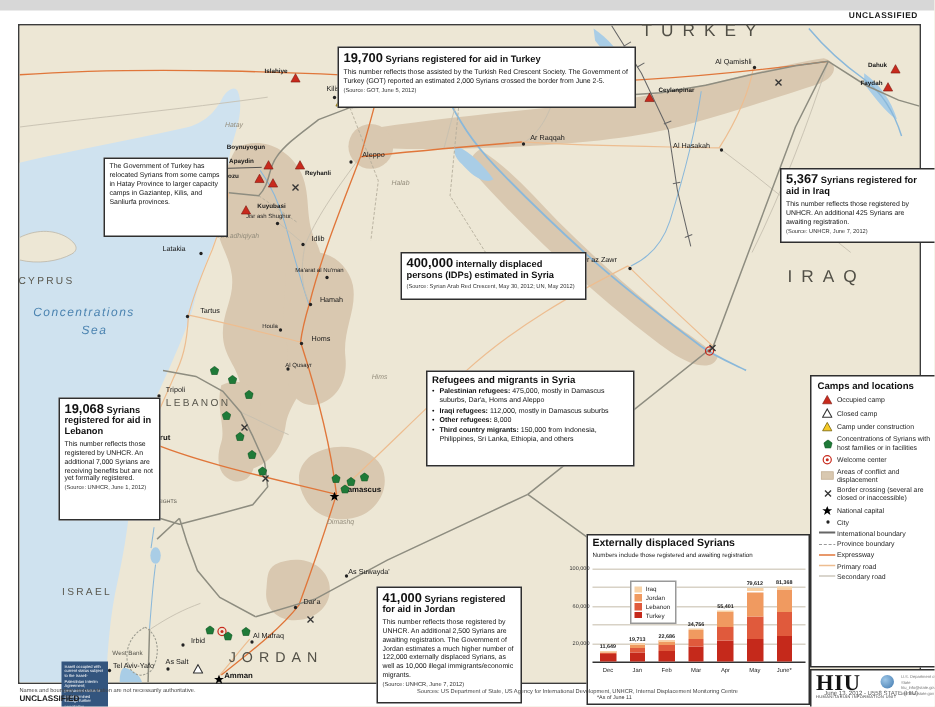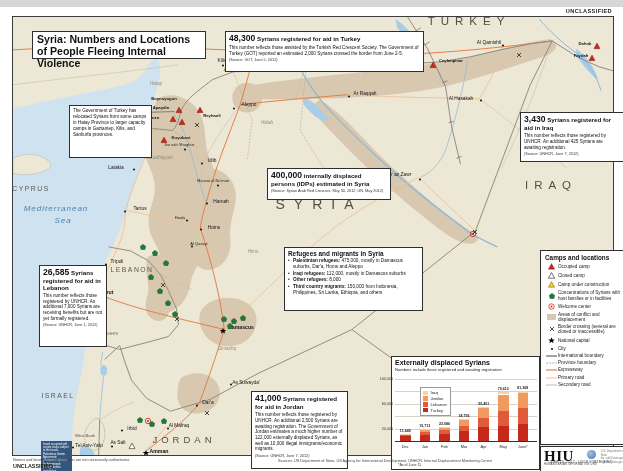--- a/index.html
+++ b/index.html
@@ -139,27 +139,26 @@
     <path fill="none" stroke="#9a9a8e" stroke-width="0.7" stroke-dasharray="1.5,1" d="M 96,419 C 104,423 107,435 101,447 C 95,454 86,452 84,441 C 83,431 88,423 96,419 Z"></path>
     <g fill="none" stroke="#666" stroke-width="0.7">
       <path d="M 408,16 L 428,48 L 446,86 L 452,126 L 461,164"></path>
       <path d="M 416,30 l 5,-3 M 425,44 l 5,-3 M 443,82 l 5,-2 M 449,122 l 5,-1 M 457,158 l 5,-2"></path>
     </g>
     <path stroke="#444" stroke-width="0.6" d="M 138,112 L 174,111"></path>
   </svg>
 
   <div id="map-overlay">
       <span class="ml ctry" style="left: 456px; top: 4px;">TURKEY</span>
-      <span class="ml syr" style="left: 306px; top: 187px;">SYRIA</span>
       <span class="ml ctry" style="left: 538px; top: 168px;">IRAQ</span>
       <span class="ml ctry2" style="left: 171px; top: 422px;">JORDAN</span>
       <span class="ml ctry3" style="left: 45px; top: 378px;">ISRAEL</span>
       <span class="ml ctry3" style="left: 119px; top: 252px;">LEBANON</span>
       <span class="ml ctry3" style="left: 18px; top: 171px;">CYPRUS</span>
-      <span class="ml sea" style="left: 43px; top: 191px;">Mediterranean</span>
+      <span class="ml sea" style="left: 43px; top: 191px;">Concentrations</span>
       <span class="ml sea" style="left: 50px; top: 203px;">Sea</span>
       <span class="ml reg" style="left: 72px; top: 418px;">West Bank</span>
       <span class="ml reg2" style="left: 91px; top: 317px;">GOLAN HEIGHTS</span>
       <span class="ml city" style="left: 236px; top: 87px;">Aleppo</span>
       <span class="ml city" style="left: 199px; top: 143px;">Idlib</span>
       <span class="ml city" style="left: 103px; top: 150px;">Latakia</span>
       <span class="ml city" style="left: 127px; top: 191px;">Tartus</span>
       <span class="ml city" style="left: 208px; top: 184px;">Hamah</span>
       <span class="ml city" style="left: 201px; top: 210px;">Homs</span>
       <span class="ml city" style="left: 384px; top: 157px;">Dayr az Zawr</span>
@@ -384,36 +383,33 @@
           <path d="M1,1 L5,5 M5,1 L1,5" stroke="#333" stroke-width="0.9"></path>
         </svg></span>
       <span class="mk" style="left: 462px; top: 215px;"><svg width="6" height="6" viewBox="0 0 6 6">
           <path d="M1,1 L5,5 M5,1 L1,5" stroke="#333" stroke-width="0.9"></path>
         </svg></span>
       <span class="mk" style="left: 506px; top: 38px;"><svg width="6" height="6" viewBox="0 0 6 6">
           <path d="M1,1 L5,5 M5,1 L1,5" stroke="#333" stroke-width="0.9"></path>
         </svg></span>
     </div>
 
-  <div class="box" id="box-title">
-    <span>Syria: Numbers and Locations of People Fleeing Internal Violence</span>
-  </div>
 
   <div class="box" id="box-turkey">
-    <div class="co-title"><span class="co-num">48,300</span><span> Syrians registered for aid in Turkey</span></div>
+    <div class="co-title"><span class="co-num">19,700</span><span> Syrians registered for aid in Turkey</span></div>
     <div class="co-body">This number reflects those assisted by the Turkish Red Crescent Society. The Government of Turkey (GOT) reported an estimated 2,000 Syrians crossed the border from June 2-5.</div>
     <div class="co-src">(Source: GOT, June 5, 2012)</div>
   </div>
 
   <div class="box" id="box-note">
     <span>The Government of Turkey has relocated Syrians from some camps in Hatay Province to larger capacity camps in Gaziantep, Kilis, and Sanliurfa provinces.</span>
   </div>
 
   <div class="box" id="box-iraq">
-    <div class="co-title"><span class="co-num">3,430</span><span> Syrians registered for aid in Iraq</span></div>
+    <div class="co-title"><span class="co-num">5,367</span><span> Syrians registered for aid in Iraq</span></div>
     <div class="co-body">This number reflects those registered by UNHCR. An additional 425 Syrians are awaiting registration.</div>
     <div class="co-src">(Source: UNHCR, June 7, 2012)</div>
   </div>
 
   <div class="box" id="box-idp">
     <div class="co-title"><span class="co-num">400,000</span><span> internally displaced persons (IDPs) estimated in Syria</span></div>
     <div class="co-src">(Source: Syrian Arab Red Crescent, May 30, 2012; UN, May 2012)</div>
   </div>
 
   <div class="box" id="box-refugees">
@@ -432,21 +428,21 @@
           <span><b>Other refugees:</b> 8,000</span>
         </div>
         <div class="bullet">
           <span class="bd">•</span>
           <span><b>Third country migrants:</b> 150,000 from Indonesia, Philippines, Sri Lanka, Ethiopia, and others</span>
         </div>
       </div>
   </div>
 
   <div class="box" id="box-lebanon">
-    <div class="co-title"><span class="co-num">26,585</span><span> Syrians registered for aid in Lebanon</span></div>
+    <div class="co-title"><span class="co-num">19,068</span><span> Syrians registered for aid in Lebanon</span></div>
     <div class="co-body">This number reflects those registered by UNHCR. An additional 7,000 Syrians are receiving benefits but are not yet formally registered.</div>
     <div class="co-src">(Source: UNHCR, June 1, 2012)</div>
   </div>
 
   <div class="box" id="box-jordan">
     <div class="co-title"><span class="co-num">41,000</span><span> Syrians registered for aid in Jordan</span></div>
     <div class="co-body">This number reflects those registered by UNHCR. An additional 2,500 Syrians are awaiting registration. The Government of Jordan estimates a much higher number of 122,000 externally displaced Syrians, as well as 10,000 illegal immigrants/economic migrants.</div>
     <div class="co-src">(Source: UNHCR, June 7, 2012)</div>
   </div>
 

